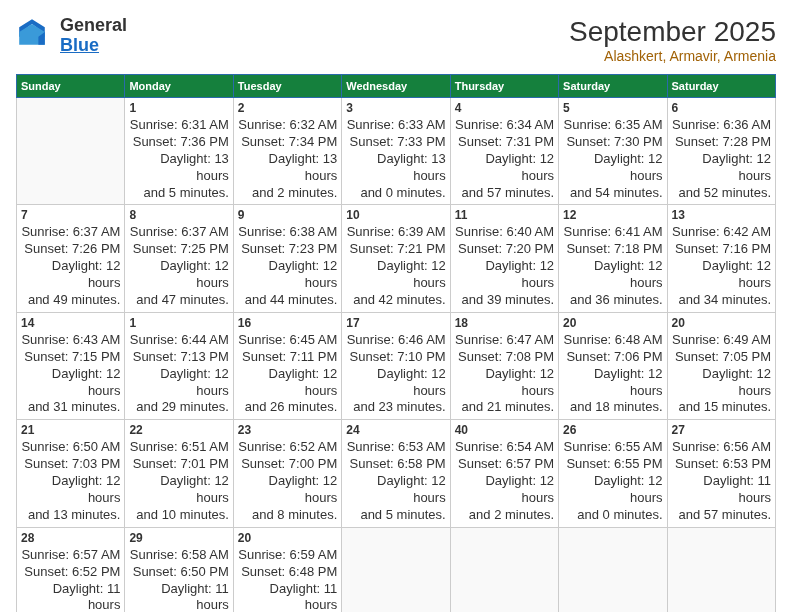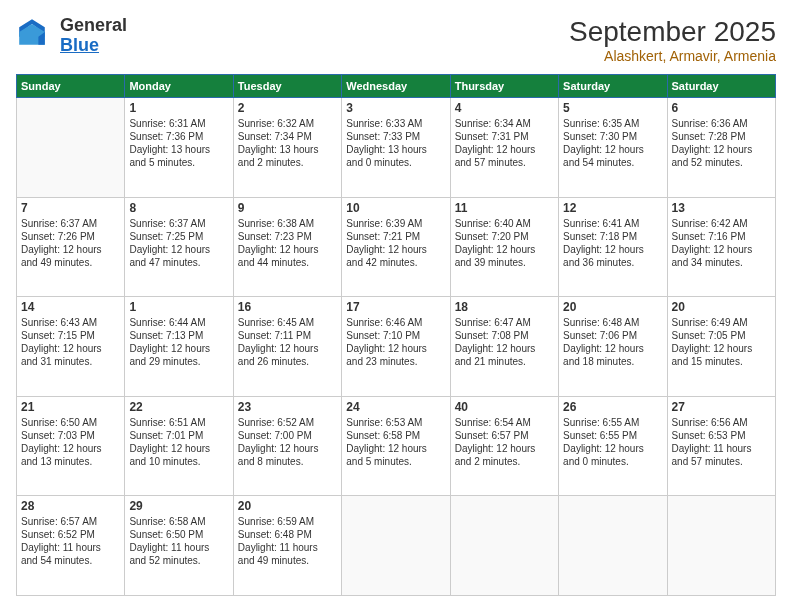--- a/index.html
+++ b/index.html
@@ -77,23 +77,24 @@
       height: 80px;
     }
     .day-number {
       font-size: 12px;
       font-weight: bold;
       color: #333;
       display: block;
       margin-bottom: 2px;
     }
     .cell-info {
-      font-size: 10px;
+      font-size: 13px;
       color: #333;
       line-height: 1.3;
+      text-align: right;
     }
     .empty-cell {
       background: #f9f9f9;
     }
   </style>
 </head>
 <body>
 
 <div class="page">
   <div class="header">

